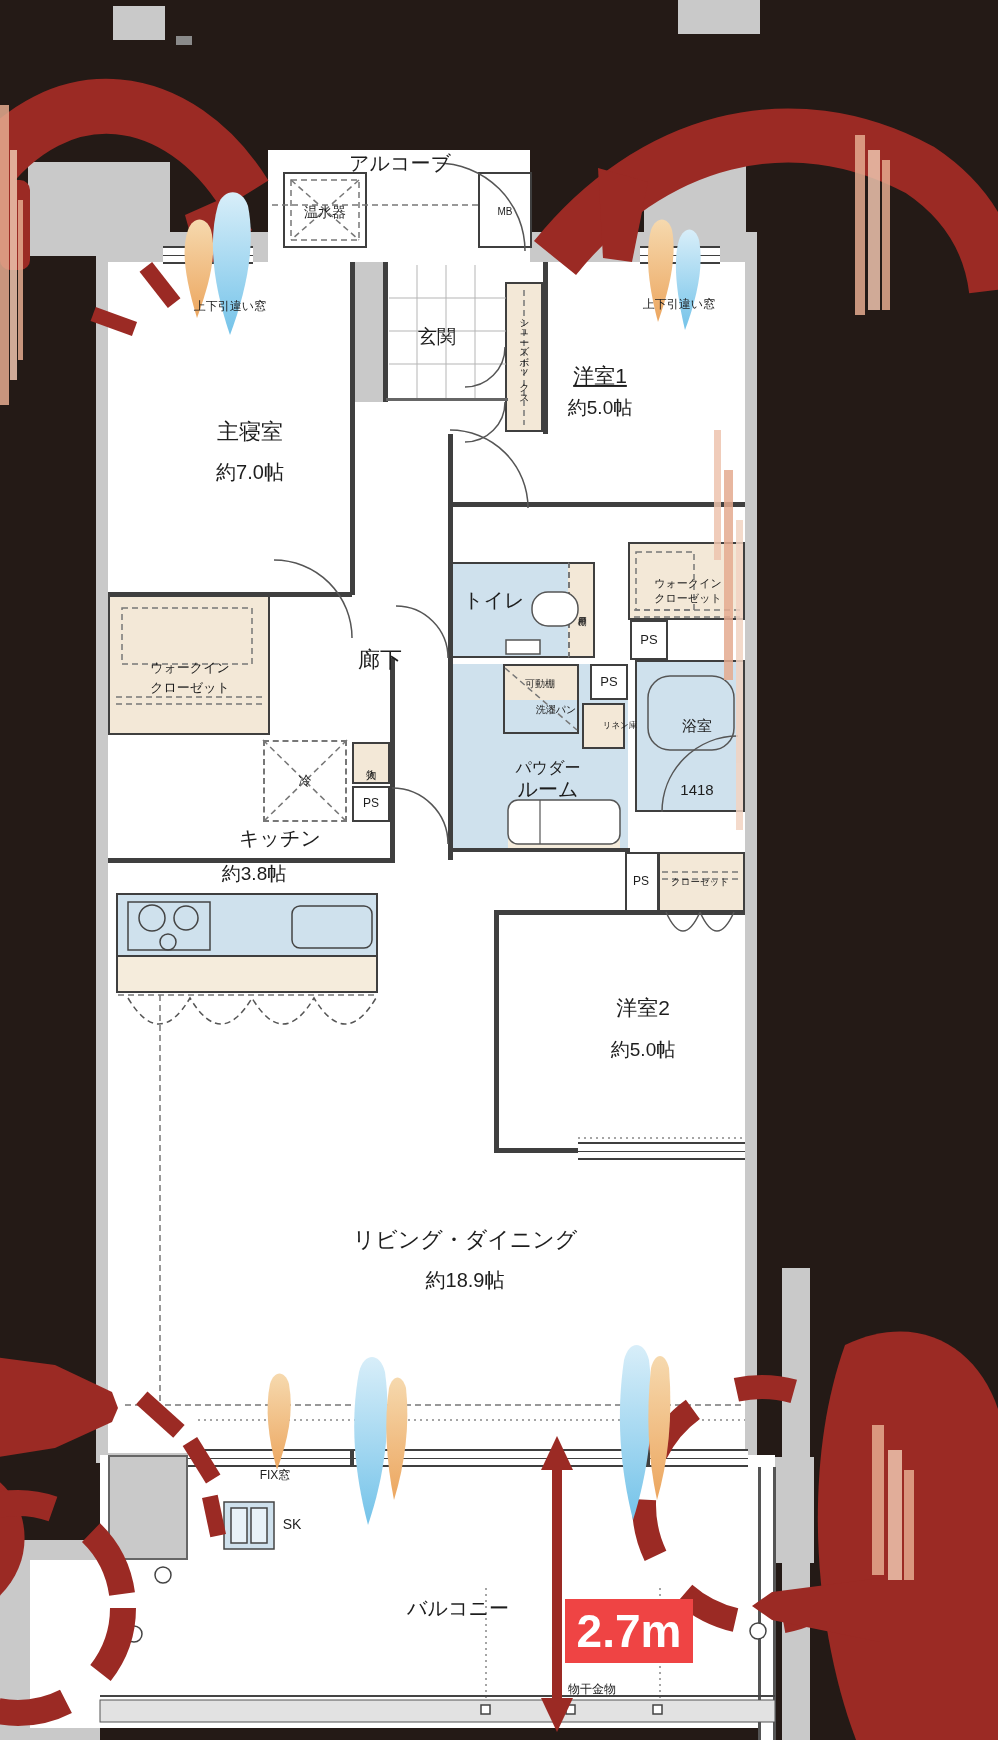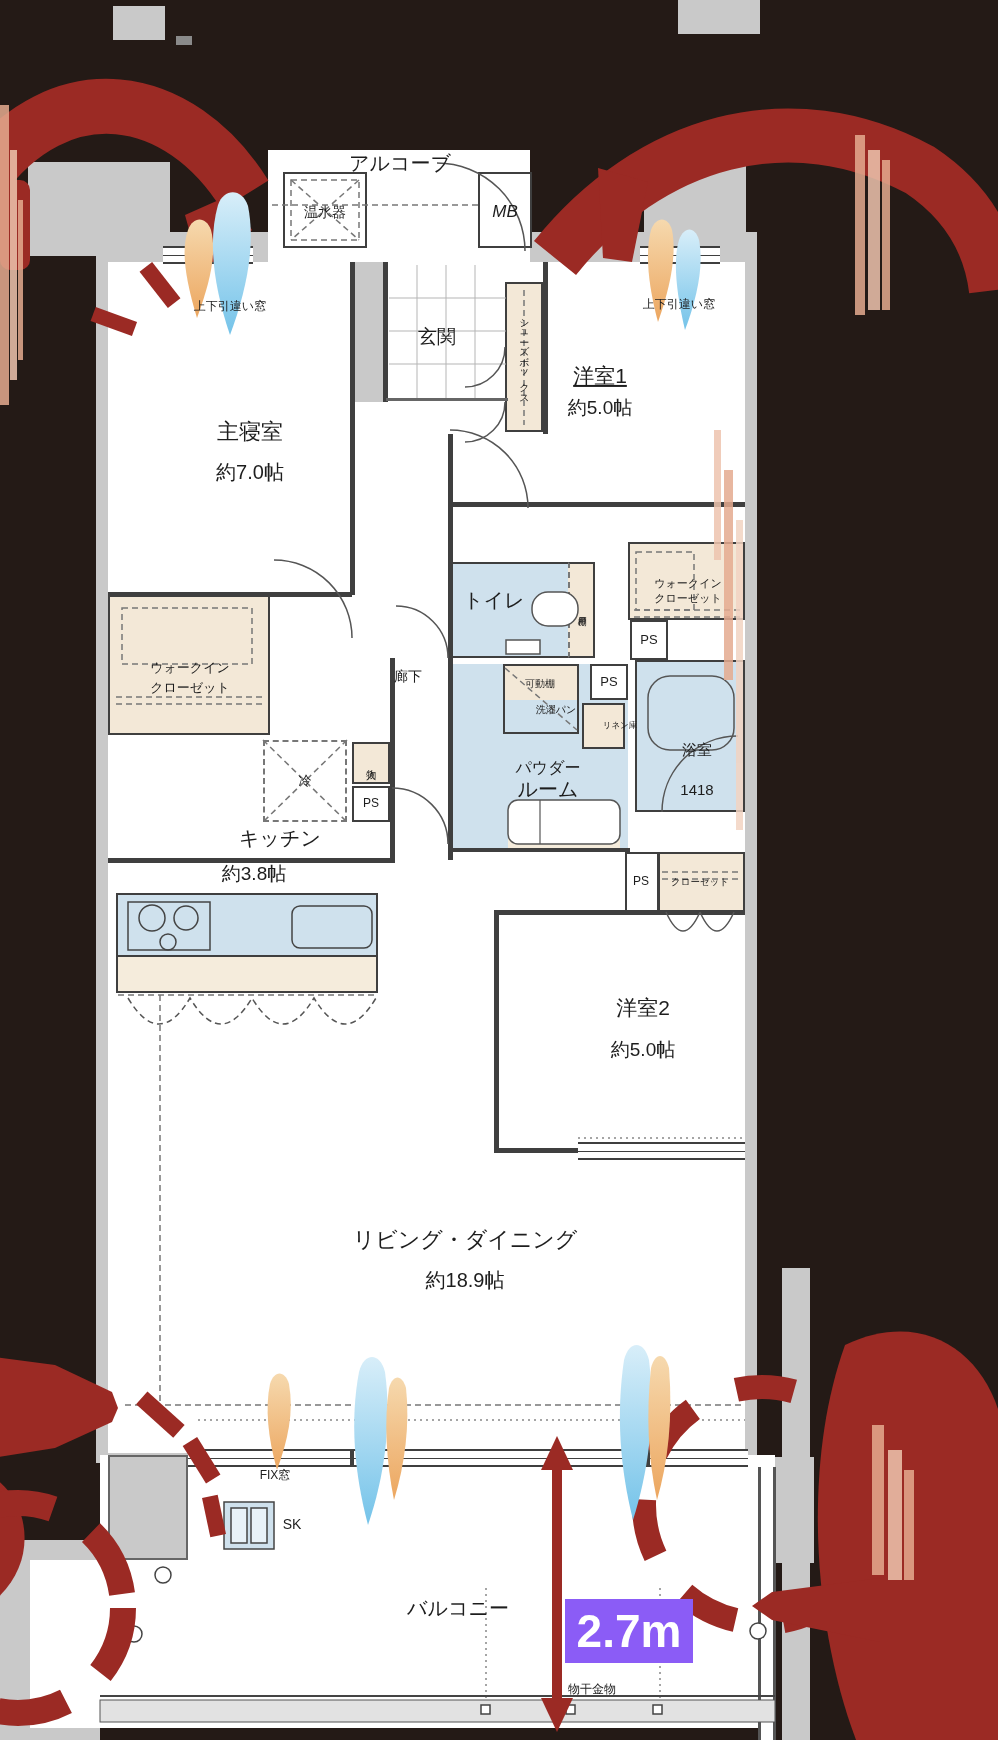--- a/index.html
+++ b/index.html
@@ -11,21 +11,21 @@
   .beige{background:#f3e8d7;border:2px solid #3f3f3f;}
   .blue{background:#cfe1ed;}
   .bord{border:2px solid #3f3f3f;}
   .wbox{background:#fff;border:2px solid #3f3f3f;}
   .wall{background:#3f3f3f;}
   .dashbox{border:2px dashed #777;}
   .win{background:#fff;border-top:2px solid #3f3f3f;border-bottom:2px solid #3f3f3f;}
   .winline{position:absolute;left:0;right:0;top:50%;height:1px;background:#3f3f3f;}
   .lbl{position:absolute;transform:translate(-50%,-50%);white-space:nowrap;color:#1d1d1d;line-height:1.15;text-align:center;}
   .vlbl{writing-mode:vertical-rl;text-orientation:upright;letter-spacing:1px;}
-  .dim-box{position:absolute;background:#8b5cf6;color:#fff;display:flex;align-items:center;justify-content:center;
+  .dim-box{position:absolute;background:#ef4444;color:#fff;display:flex;align-items:center;justify-content:center;
            font-weight:bold;font-size:46px;}
   svg{position:absolute;left:0;top:0;}
 </style>
 </head>
 <body>
 
 <div id="canvas">
 
   <div class="a gray" style="left:28px;top:162px;width:142px;height:94px;"></div>
   <div class="a gray" style="left:644px;top:148px;width:102px;height:106px;"></div>
@@ -246,43 +246,43 @@
       <polygon points="557,1732 541,1698 573,1698"></polygon>
     </g>
   </svg>
 
   <div class="dim-box" style="left:565px;top:1599px;width:128px;height:64px;">
     <span>2.7m</span>
   </div>
 
   <div class="lbl" style="left:400px;top:163px;font-size:20px;">アルコーブ</div>
   <div class="lbl" style="left:325px;top:212px;font-size:14px;">温水器</div>
-  <div class="lbl" style="left:505px;top:212px;font-size:17px;font-style:italic;">MB</div>
+  <div class="lbl" style="left:505px;top:212px;font-size:10px;">MB</div>
   <div class="lbl" style="left:230px;top:307px;font-size:12px;">上下引違い窓</div>
   <div class="lbl" style="left:679px;top:305px;font-size:12px;">上下引違い窓</div>
   <div class="lbl" style="left:437px;top:337px;font-size:19px;">玄関</div>
   <div class="lbl vlbl" style="left:524px;top:356px;font-size:10px;">シューズボックス</div>
   <div class="lbl" style="left:250px;top:432px;font-size:22px;">主寝室</div>
   <div class="lbl" style="left:250px;top:472px;font-size:20px;">約7.0帖</div>
   <div class="lbl" style="left:600px;top:376px;font-size:21px;text-decoration:underline;">洋室1</div>
   <div class="lbl" style="left:600px;top:408px;font-size:19px;">約5.0帖</div>
   <div class="lbl" style="left:688px;top:583px;font-size:11px;">ウォークイン</div>
   <div class="lbl" style="left:688px;top:598px;font-size:11px;">クローゼット</div>
   <div class="lbl" style="left:474px;top:600px;font-size:20px;margin-left:20px;">トイレ</div>
   <div class="lbl vlbl" style="left:582px;top:610px;font-size:9px;letter-spacing:0;">吊戸棚</div>
   <div class="lbl" style="left:649px;top:640px;font-size:13px;">PS</div>
   <div class="lbl" style="left:609px;top:682px;font-size:13px;">PS</div>
   <div class="lbl" style="left:540px;top:684px;font-size:10px;">可動棚</div>
   <div class="lbl" style="left:556px;top:710px;font-size:10px;">洗濯パン</div>
   <div class="lbl" style="left:603px;top:726px;font-size:8.5px;margin-left:17px;">リネン庫</div>
-  <div class="lbl" style="left:697px;top:750px;font-size:15px;">浴室</div>
+  <div class="lbl" style="left:697px;top:726px;font-size:15px;">浴室</div>
   <div class="lbl" style="left:697px;top:790px;font-size:15px;">1418</div>
   <div class="lbl" style="left:548px;top:768px;font-size:16px;">パウダー</div>
   <div class="lbl" style="left:548px;top:789px;font-size:20px;">ルーム</div>
-  <div class="lbl" style="left:408px;top:660px;font-size:14px;margin-top:16px;">廊下</div>
+  <div class="lbl" style="left:380px;top:660px;font-size:22px;">廊下</div>
   <div class="lbl" style="left:190px;top:668px;font-size:13px;">ウォークイン</div>
   <div class="lbl" style="left:190px;top:688px;font-size:13px;">クローゼット</div>
   <div class="lbl vlbl" style="left:371px;top:762px;font-size:10px;letter-spacing:0;">物入</div>
   <div class="lbl" style="left:371px;top:804px;font-size:12px;">PS</div>
   <div class="lbl" style="left:305px;top:781px;font-size:13px;">冷</div>
   <div class="lbl" style="left:252px;top:838px;font-size:20px;margin-left:28px;">キッチン</div>
   <div class="lbl" style="left:254px;top:874px;font-size:19px;">約3.8帖</div>
   <div class="lbl" style="left:641px;top:882px;font-size:12px;">PS</div>
   <div class="lbl" style="left:700px;top:882px;font-size:9.5px;">クローゼット</div>
   <div class="lbl" style="left:643px;top:1008px;font-size:21px;">洋室2</div>

